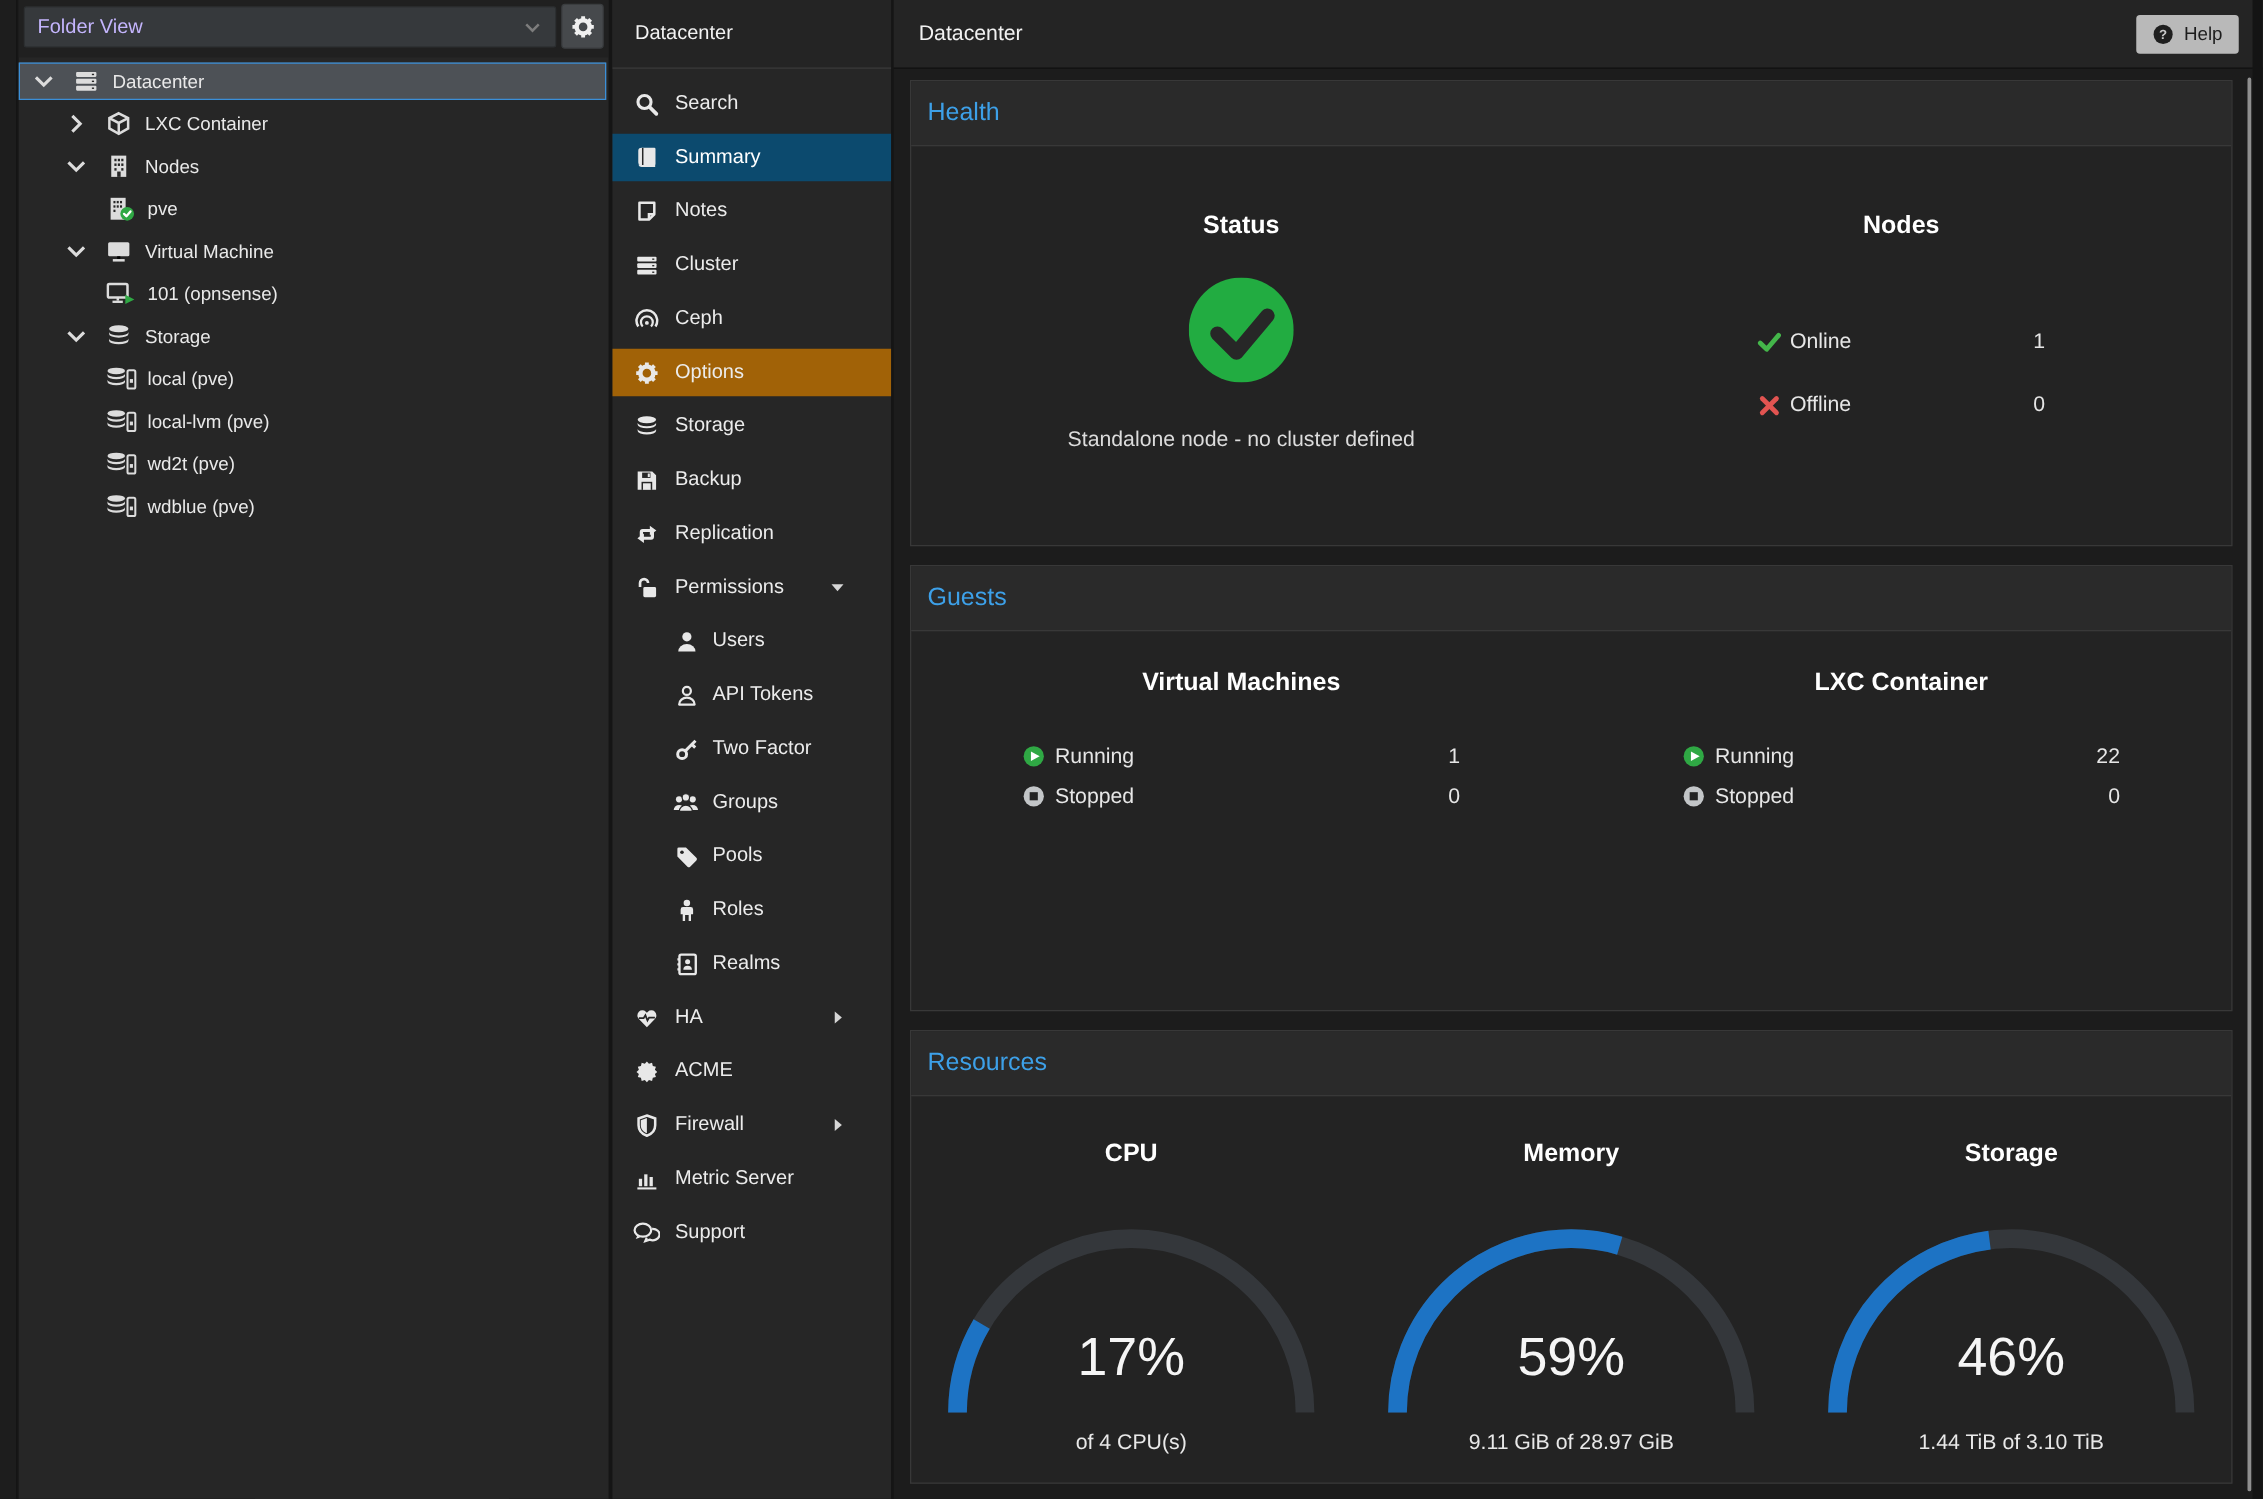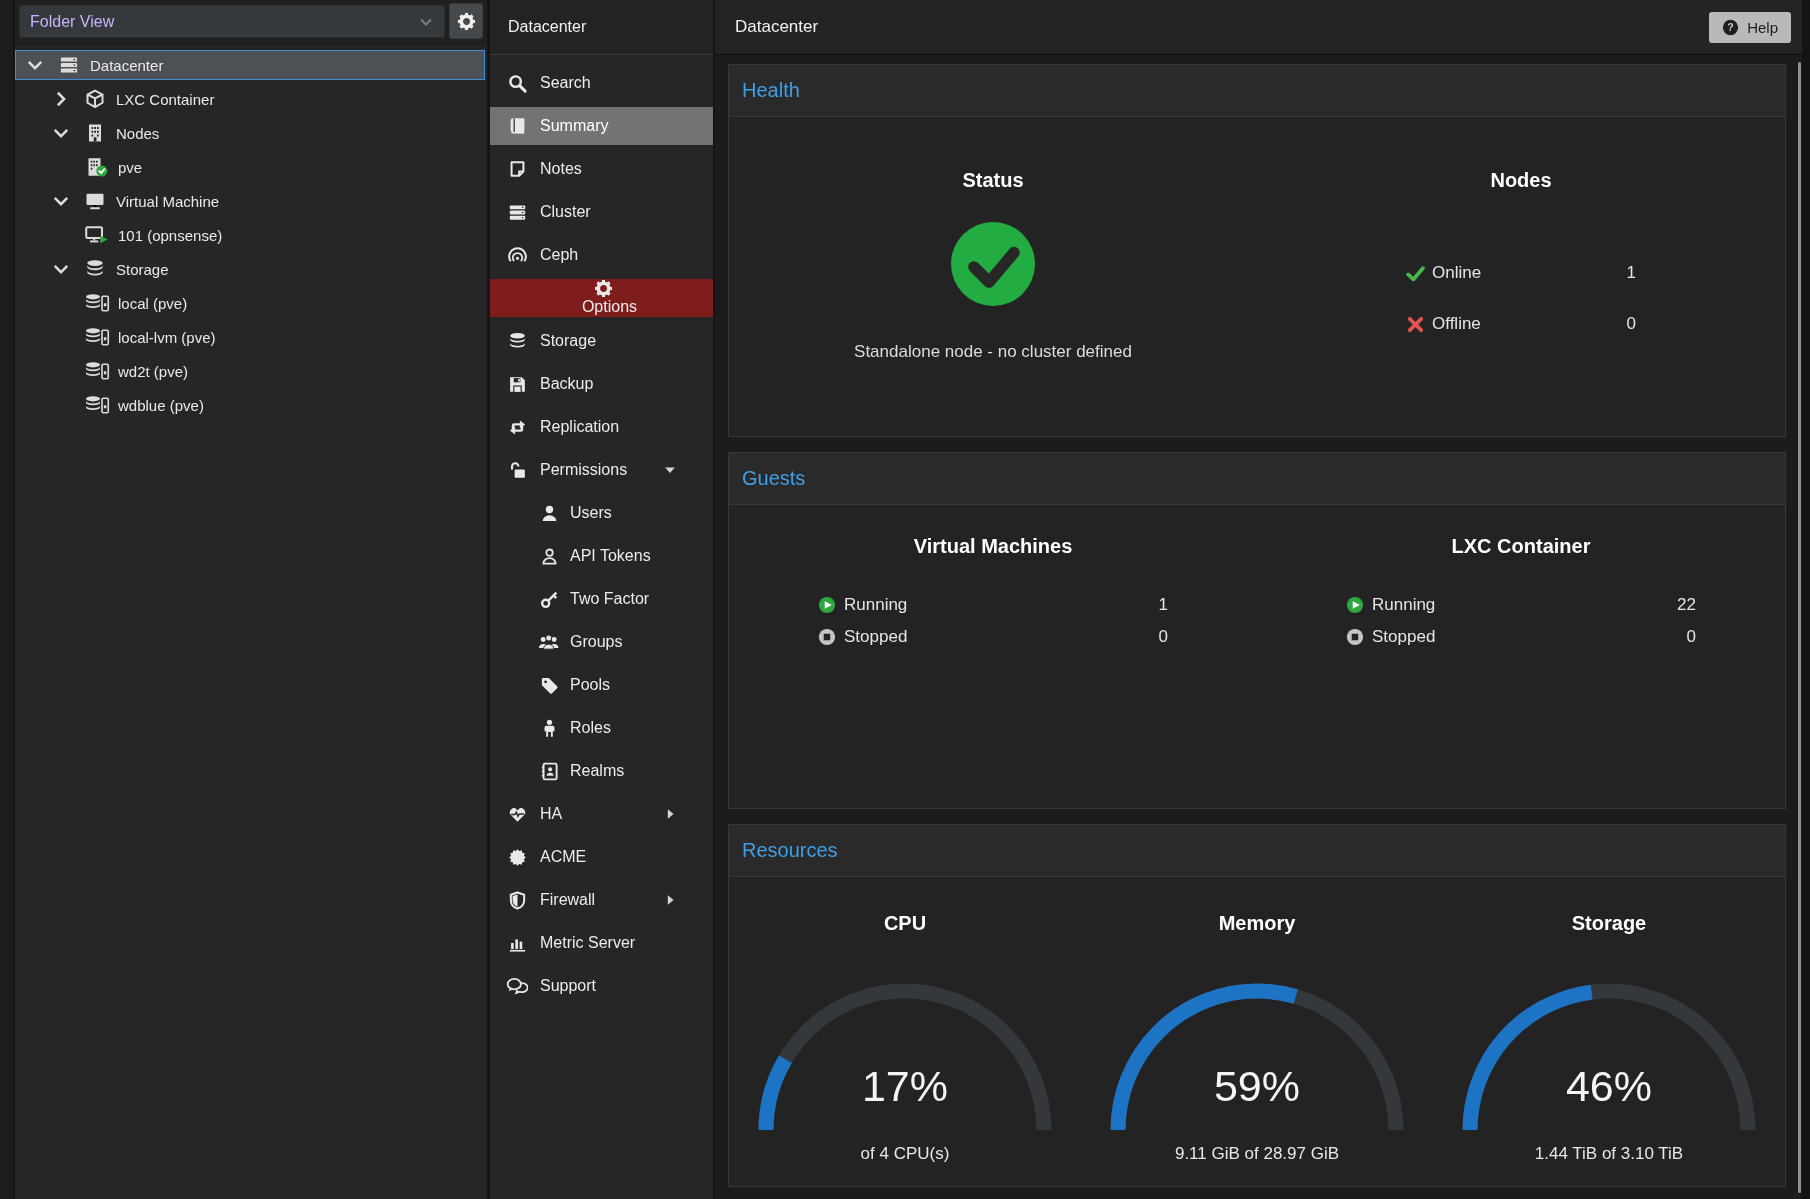--- a/index.html
+++ b/index.html
@@ -42,22 +42,22 @@
   #nav-gap2 { position:absolute; left:713px; top:0; width:2px; height:1199px; background:#151515; }
   #nav-header { height:55px; display:flex; align-items:center; padding-left:18px;
     font-size:16px; color:#f2f2f2; border-bottom:1px solid #3a3a3a; background:#242424; }
   #nav-menu { padding-top:9px; }
   .nav-item { position:relative; height:38px; margin-bottom:5px; display:flex; align-items:center;
     padding-left:16px; font-size:16px; color:#ececec; cursor:pointer; }
   .nav-item .icon { width:22px; height:19px; margin-right:12px; color:#e8e8e8; }
   .nav-item .icon svg { width:auto; height:100%; }
   .nav-item.sub { padding-left:48px; }
   .nav-item.sub .icon { margin-right:10px; }
-  .nav-item.selected { background:#737373; color:#ffffff; }
-  .nav-item.hover { background:#7f1d1d;flex-direction:column; }
+  .nav-item.selected { background:#0c4a6e; color:#ffffff; }
+  .nav-item.hover { background:#a16207; }
   .nav-item .caret { position:absolute; right:24px; width:14px; height:14px; color:#d6d6d6; }
 
   
   #content { position:absolute; left:715px; top:0; right:0; height:1199px; background:#1c1c1c; }
   #topbar { position:absolute; left:0; top:0; right:0; height:55px; background:#242424;
     border-bottom:1px solid #0e0e0e; display:flex; align-items:center; }
   #topbar-title { margin-left:20px; font-size:17px; color:#f2f2f2; }
   #help-btn { position:absolute; right:19px; top:12px; height:31px; padding:0 13px;
     background:#b9b9b9; border-radius:3px; display:flex; align-items:center; gap:8px;
     color:#1d1d1d; font-size:15px; cursor:pointer; }

